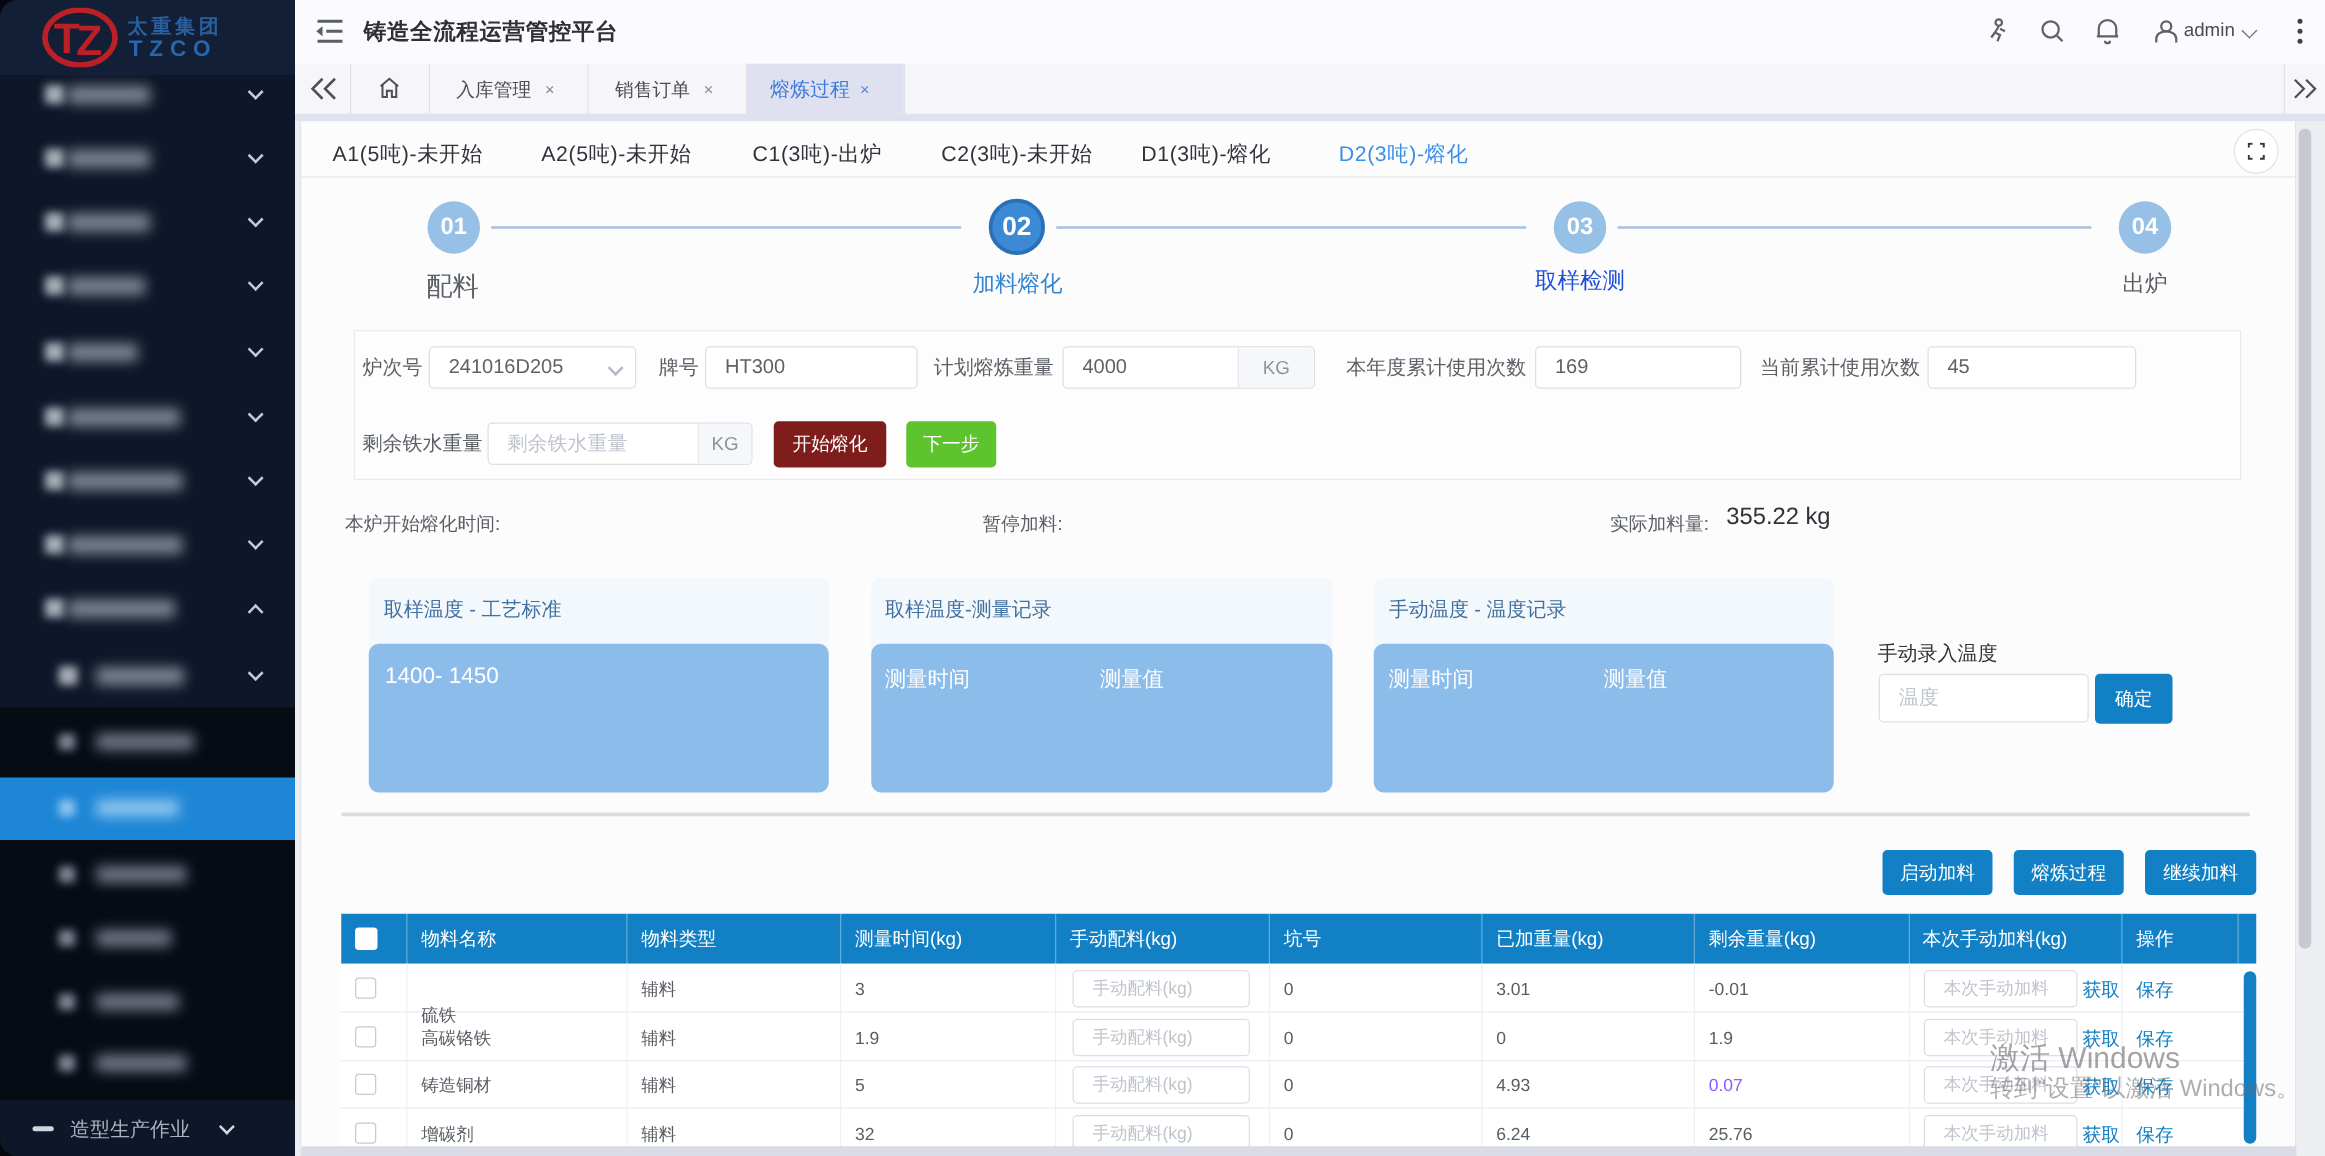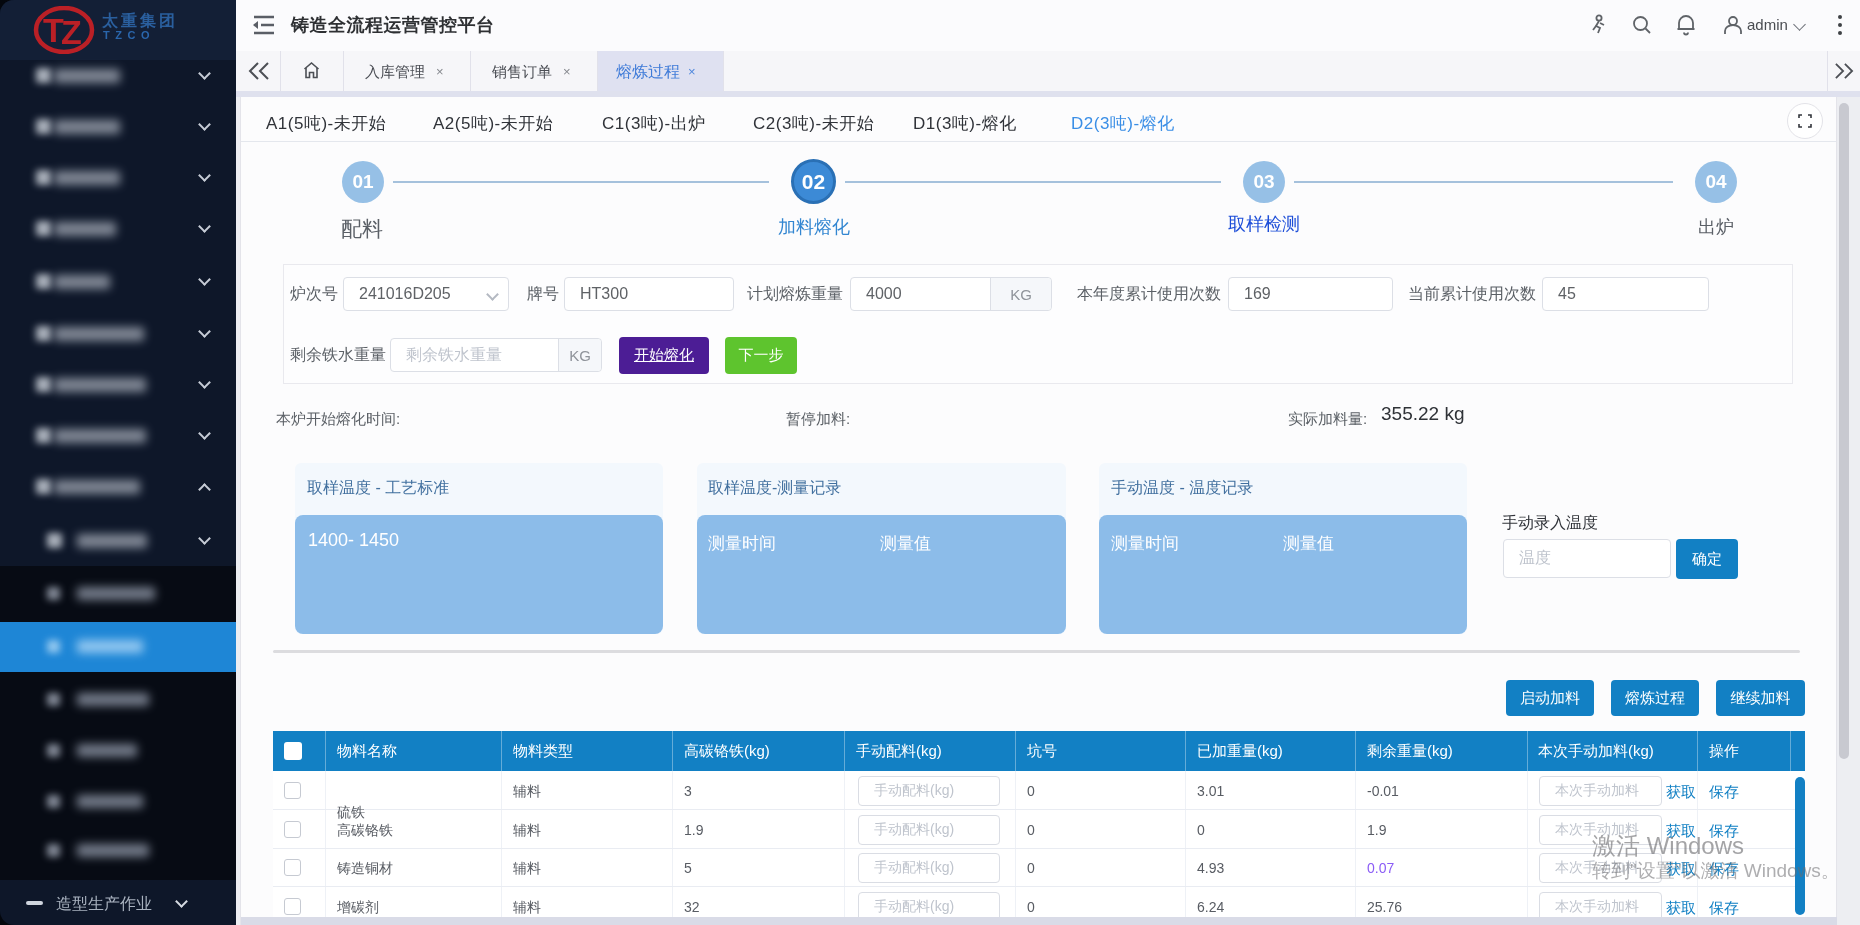--- a/index.html
+++ b/index.html
@@ -24,21 +24,21 @@
 <div class="abs" style="left:0;top:0;width:236px;height:925px;background:#04070d;"></div>
 <div class="abs" style="left:0;top:0;width:236px;height:925px;background:#0e1729;border-radius:14px 0 0 14px;"></div>
 <div class="abs" style="left:0;top:0;width:236px;height:60px;background:#131f36;border-radius:14px 0 0 0;"></div>
 
 <svg class="abs" style="left:33px;top:6px;" width="62" height="48" viewBox="0 0 62 48">
   <ellipse cx="31" cy="24" rx="28" ry="22" fill="none" stroke="#bb2026" stroke-width="4.5"></ellipse>
   <text x="10" y="36" font-size="34" font-weight="bold" fill="#bb2026" font-family="Liberation Serif,serif">T</text>
   <text x="28" y="38" font-size="34" font-weight="bold" fill="#bb2026" font-family="Liberation Serif,serif">Z</text>
 </svg>
 <div class="abs" style="left:102px;top:11px;width:110px;color:#2a5f9e;font-size:16px;font-weight:bold;letter-spacing:3px;white-space:nowrap;">太重集团</div>
-<div class="abs" style="left:103px;top:29px;width:110px;color:#2a66ac;font-size:11px;font-weight:bold;letter-spacing:5.5px;white-space:nowrap;">TZCO</div>
+<div class="abs" style="left:103px;top:29px;width:110px;color:#2a66ac;font-size:18px;font-weight:bold;letter-spacing:5.5px;white-space:nowrap;">TZCO</div>
 
 <div class="abs blur3" style="left:36px;top:68px;width:15px;height:15px;background:#b9bfc9;border-radius:2px;"></div>
 <div class="abs blur4" style="left:54px;top:69px;width:66px;height:14px;background:#939aa7;border-radius:2px;"></div>
 <div class="abs chev" style="left:200px;top:69px;"></div>
 <div class="abs blur3" style="left:36px;top:119px;width:15px;height:15px;background:#b9bfc9;border-radius:2px;"></div>
 <div class="abs blur4" style="left:54px;top:120px;width:66px;height:14px;background:#939aa7;border-radius:2px;"></div>
 <div class="abs chev" style="left:200px;top:120px;"></div>
 <div class="abs blur3" style="left:36px;top:170px;width:15px;height:15px;background:#b9bfc9;border-radius:2px;"></div>
 <div class="abs blur4" style="left:54px;top:171px;width:66px;height:14px;background:#939aa7;border-radius:2px;"></div>
 <div class="abs chev" style="left:200px;top:171px;"></div>
@@ -172,21 +172,21 @@
 <div class="abs lbl" style="left:747px;top:277px;height:34px;">计划熔炼重量</div>
 <div class="abs input" style="left:850px;top:277px;width:202px;height:34px;padding-right:0;">4000</div>
 <div class="abs" style="left:990px;top:278px;width:61px;height:32px;background:#f5f7fa;border-left:1px solid #dcdfe6;border-radius:0 4px 4px 0;display:flex;align-items:center;justify-content:center;color:#8f939a;font-size:15px;">KG</div>
 <div class="abs lbl" style="left:1077px;top:277px;height:34px;">本年度累计使用次数</div>
 <div class="abs input" style="left:1228px;top:277px;width:165px;height:34px;">169</div>
 <div class="abs lbl" style="left:1408px;top:277px;height:34px;">当前累计使用次数</div>
 <div class="abs input" style="left:1542px;top:277px;width:167px;height:34px;">45</div>
 <div class="abs lbl" style="left:290px;top:337px;height:36px;">剩余铁水重量</div>
 <div class="abs input ph" style="left:390px;top:338px;width:212px;height:34px;">剩余铁水重量</div>
 <div class="abs" style="left:558px;top:339px;width:43px;height:32px;background:#f5f7fa;border-left:1px solid #dcdfe6;border-radius:0 4px 4px 0;display:flex;align-items:center;justify-content:center;color:#8f939a;font-size:15px;">KG</div>
-<div class="abs btn" style="left:619px;top:337px;width:90px;height:37px;background:#4c1d95;text-decoration:underline;">开始熔化</div>
+<div class="abs btn" style="left:619px;top:337px;width:90px;height:37px;background:#7f1d1d;">开始熔化</div>
 <div class="abs btn" style="left:725px;top:337px;width:72px;height:37px;background:#5ec42e;">下一步</div>
 
 <div class="abs lbl" style="left:276px;top:410px;font-size:15px;">本炉开始熔化时间:</div>
 <div class="abs lbl" style="left:786px;top:410px;font-size:15px;">暂停加料:</div>
 <div class="abs lbl" style="left:1288px;top:410px;font-size:15px;">实际加料量:</div>
 <div class="abs" style="left:1381px;top:403px;font-size:19px;color:#2f3237;">355.22 kg</div>
 
 <div class="abs" style="left:295px;top:463px;width:368px;height:171px;background:#f3f8fd;border-radius:6px;"></div>
 <div class="abs" style="left:307px;top:478px;font-size:16px;color:#42709f;">取样温度 - 工艺标准</div>
 <div class="abs" style="left:295px;top:515px;width:368px;height:119px;background:#8cbce9;border-radius:8px;"></div>
@@ -221,21 +221,21 @@
 <div class="abs wsep" style="left:844px;top:731px;height:40px;"></div>
 <div class="abs wsep" style="left:1015px;top:731px;height:40px;"></div>
 <div class="abs wsep" style="left:1185px;top:731px;height:40px;"></div>
 <div class="abs wsep" style="left:1355px;top:731px;height:40px;"></div>
 <div class="abs wsep" style="left:1527px;top:731px;height:40px;"></div>
 <div class="abs wsep" style="left:1697px;top:731px;height:40px;"></div>
 <div class="abs wsep" style="left:1790px;top:731px;height:40px;"></div>
 <div class="abs" style="left:284px;top:742px;width:18px;height:18px;background:#fff;border-radius:3px;"></div>
 <div class="abs" style="left:337px;top:742px;font-size:15px;color:#fff;">物料名称</div>
 <div class="abs" style="left:513px;top:742px;font-size:15px;color:#fff;">物料类型</div>
-<div class="abs" style="left:684px;top:742px;font-size:15px;color:#fff;">高碳铬铁(kg)</div>
+<div class="abs" style="left:684px;top:742px;font-size:15px;color:#fff;">测量时间(kg)</div>
 <div class="abs" style="left:856px;top:742px;font-size:15px;color:#fff;">手动配料(kg)</div>
 <div class="abs" style="left:1027px;top:742px;font-size:15px;color:#fff;">坑号</div>
 <div class="abs" style="left:1197px;top:742px;font-size:15px;color:#fff;">已加重量(kg)</div>
 <div class="abs" style="left:1367px;top:742px;font-size:15px;color:#fff;">剩余重量(kg)</div>
 <div class="abs" style="left:1538px;top:742px;font-size:15px;color:#fff;">本次手动加料(kg)</div>
 <div class="abs" style="left:1709px;top:742px;font-size:15px;color:#fff;">操作</div>
 <div class="abs" style="left:273px;top:771px;width:1532px;height:146px;background:#fff;"></div>
 <div class="abs" style="left:325px;top:771px;width:1px;height:146px;background:#eef1f6;"></div>
 <div class="abs" style="left:501px;top:771px;width:1px;height:146px;background:#eef1f6;"></div>
 <div class="abs" style="left:672px;top:771px;width:1px;height:146px;background:#eef1f6;"></div>

